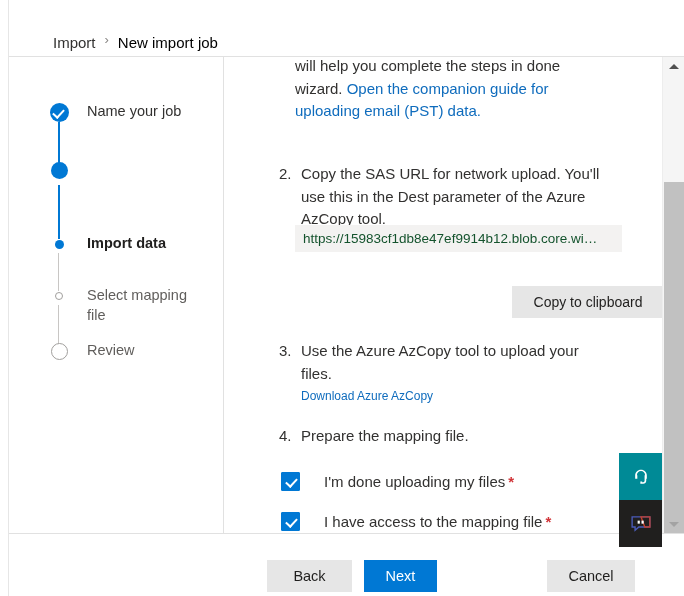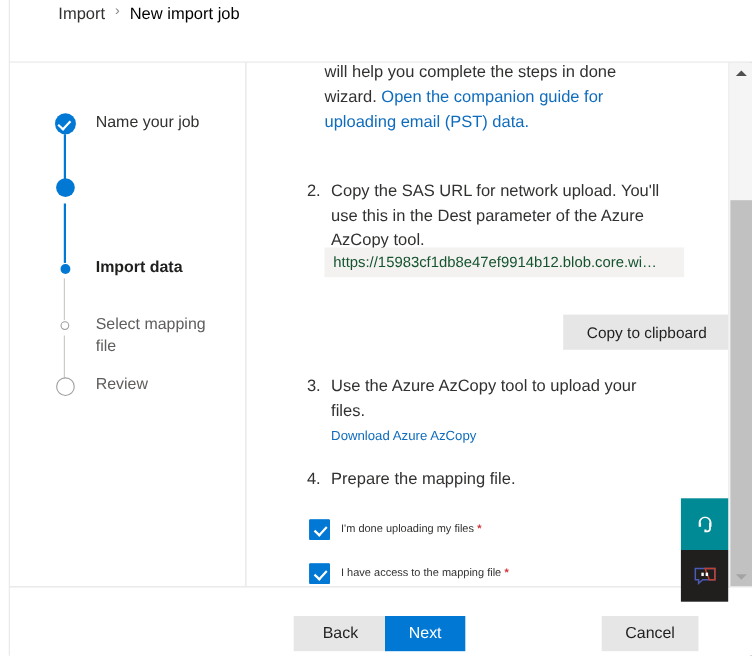--- a/index.html
+++ b/index.html
@@ -41,21 +41,21 @@
   #header {
     position: absolute;
     left: 9px; top: 0;
     width: 675px; height: 57px;
     background: #ffffff;
     border-bottom: 1px solid #e1e1e1;
     box-sizing: border-box;
   }
   #breadcrumb {
     position: absolute;
-    left: 44px; top: 4px;
+    left: 44px; top: 34px;
     display: flex;
     align-items: flex-start;
     font-size: 15px;
     color: #323130;
     white-space: nowrap;
   }
   .crumb-link {
     color: #323130;
     cursor: pointer;
   }
@@ -256,22 +256,22 @@
   .cbx::after {
     content: "";
     position: absolute;
     left: 6px; top: 3px;
     width: 5px; height: 9px;
     border: solid #ffffff;
     border-width: 0 2px 2px 0;
     transform: rotate(43deg);
   }
   .cbx-label {
-    margin-left: 10px;
-    font-size: 10px;
+    margin-left: 24px;
+    font-size: 15px;
     color: #323130;
     white-space: nowrap;
   }
   .req {
     color: #d13438;
     margin-left: 3px;
     font-weight: 700;
   }
 
   
@@ -324,21 +324,21 @@
     position: absolute;
     top: 26px;
     height: 32px;
     font-size: 14.5px;
     font-family: "Liberation Sans", sans-serif;
     border: none;
     cursor: pointer;
     padding: 0;
   }
   #btn-back   { left: 258px; width: 85px; background: #e6e6e6; color: #201f1e; }
-  #btn-next   { left: 341px; width: 73px; background: #0078d4; color: #ffffff; }
+  #btn-next   { left: 355px; width: 73px; background: #0078d4; color: #ffffff; }
   #btn-cancel { left: 538px; width: 88px; background: #e6e6e6; color: #201f1e; }
 
   
   #side-widgets {
     position: absolute;
     right: 22px;
     top: 453px;
     width: 43px;
   }
   .widget {

